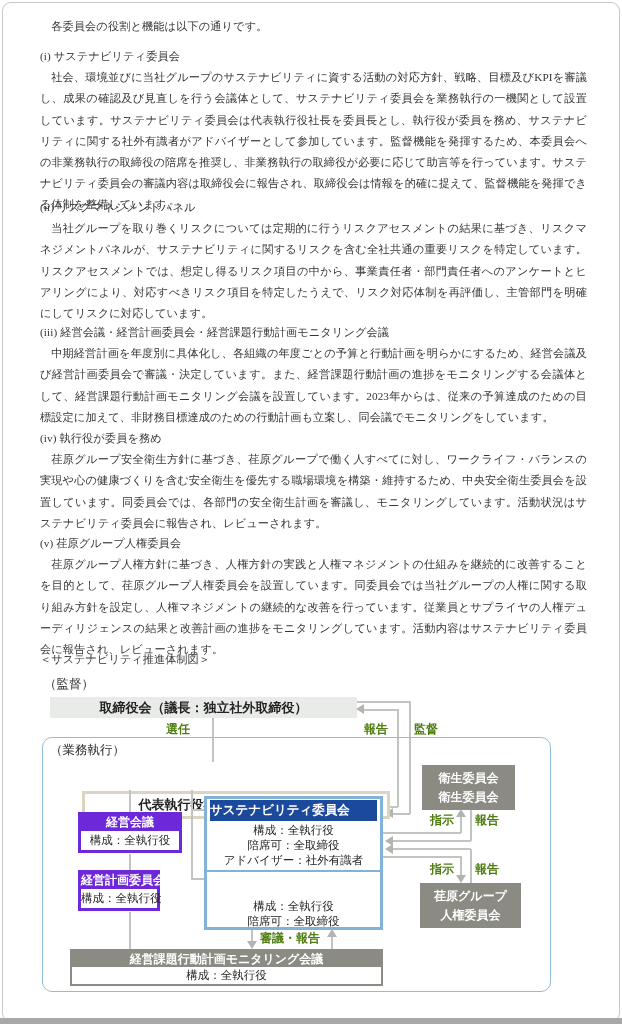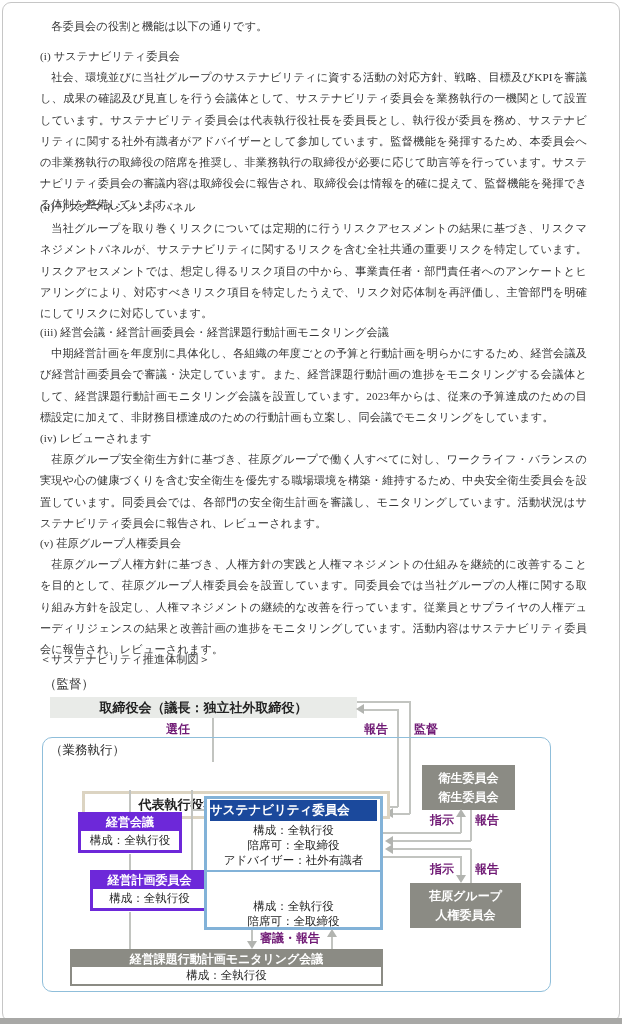--- a/index.html
+++ b/index.html
@@ -10,21 +10,21 @@
 
   
   .txt{position:absolute;left:40px;width:547px;font-size:11.2px;line-height:21.2px;
        text-align:justify;letter-spacing:0.1px;color:#353535;}
   .txt .para{text-indent:1em;}
   .heading{margin:0;}
 
   
   .dg{position:absolute;inset:0;font-family:"Liberation Sans",sans-serif;}
   .abs{position:absolute;box-sizing:border-box;}
-  .small-lbl{font-size:12px;font-weight:600;color:#701a75;white-space:nowrap;}
+  .small-lbl{font-size:12px;font-weight:600;color:#4d7c0f;white-space:nowrap;}
   .line{background:#c2c4c0;}
   .arr-l{width:0;height:0;border-top:5px solid transparent;border-bottom:5px solid transparent;border-right:8px solid #b2b4b0;}
   .arr-u{width:0;height:0;border-left:5px solid transparent;border-right:5px solid transparent;border-bottom:8px solid #b2b4b0;}
   .arr-d{width:0;height:0;border-left:5px solid transparent;border-right:5px solid transparent;border-top:8px solid #b2b4b0;}
 
   .board-box{left:50px;top:697px;width:307px;height:21px;background:#e9ebe8;
              display:flex;align-items:center;justify-content:center;
              font-size:13px;font-weight:700;color:#222;}
   .frame{left:42px;top:737px;width:509px;height:255px;border:1.5px solid #8fbeda;border-radius:10px;}
   .president{left:82px;top:762px;width:308px;height:28px;border:3px solid #dcd4c2;background:#fff;
@@ -65,21 +65,21 @@
     <div class="heading">(ii) リスクマネジメントパネル</div>
     <div class="para">当社グループを取り巻くリスクについては定期的に行うリスクアセスメントの結果に基づき、リスクマネジメントパネルが、サステナビリティに関するリスクを含む全社共通の重要リスクを特定しています。リスクアセスメントでは、想定し得るリスク項目の中から、事業責任者・部門責任者へのアンケートとヒアリングにより、対応すべきリスク項目を特定したうえで、リスク対応体制を再評価し、主管部門を明確にしてリスクに対応しています。</div>
   </div>
 
   <div class="txt" style="top:322px">
     <div class="heading">(iii) 経営会議・経営計画委員会・経営課題行動計画モニタリング会議</div>
     <div class="para">中期経営計画を年度別に具体化し、各組織の年度ごとの予算と行動計画を明らかにするため、経営会議及び経営計画委員会で審議・決定しています。また、経営課題行動計画の進捗をモニタリングする会議体として、経営課題行動計画モニタリング会議を設置しています。2023年からは、従来の予算達成のための目標設定に加えて、非財務目標達成のための行動計画も立案し、同会議でモニタリングをしています。</div>
   </div>
 
   <div class="txt" style="top:428px">
-    <div class="heading">(iv) レビューされます</div>
+    <div class="heading">(iv) 執行役が委員を務め</div>
     <div class="para">荏原グループ安全衛生方針に基づき、荏原グループで働く人すべてに対し、ワークライフ・バランスの実現や心の健康づくりを含む安全衛生を優先する職場環境を構築・維持するため、中央安全衛生委員会を設置しています。同委員会では、各部門の安全衛生計画を審議し、モニタリングしています。活動状況はサステナビリティ委員会に報告され、レビューされます。</div>
   </div>
 
   <div class="txt" style="top:533px">
     <div class="heading">(v) 荏原グループ人権委員会</div>
     <div class="para">荏原グループ人権方針に基づき、人権方針の実践と人権マネジメントの仕組みを継続的に改善することを目的として、荏原グループ人権委員会を設置しています。同委員会では当社グループの人権に関する取り組み方針を設定し、人権マネジメントの継続的な改善を行っています。従業員とサプライヤの人権デューディリジェンスの結果と改善計画の進捗をモニタリングしています。活動内容はサステナビリティ委員会に報告され、レビューされます。</div>
   </div>
 
   <div class="cap">＜サステナビリティ推進体制図＞</div>
 
@@ -113,21 +113,21 @@
     <div class="abs line" style="left:191px;top:790px;width:1.5px;height:90px"></div>
     <div class="abs line" style="left:191px;top:809px;width:13px;height:1.5px"></div>
     <div class="abs line" style="left:191px;top:878px;width:13px;height:1.5px"></div>
 
     <div class="abs gray-grp" style="left:78px;top:812px;width:104px">
       <div class="g-title">経営会議</div>
       <div class="g-body">構成：全執行役</div>
     </div>
     <div class="abs line" style="left:129px;top:854px;width:1.5px;height:16px"></div>
 
-    <div class="abs gray-grp" style="left:90px;top:870px;width:119px">
+    <div class="abs gray-grp" style="left:78px;top:870px;width:82px">
       <div class="g-title">経営計画委員会</div>
       <div class="g-body">構成：全執行役</div>
     </div>
     <div class="abs line" style="left:129px;top:912px;width:1.5px;height:37px"></div>
 
     <div class="abs blue-box">
       <div class="hd" style="top:1px">サステナビリティ委員会</div>
       <div class="row" style="top:24px">構成：全執行役</div>
       <div class="row" style="top:39px">陪席可：全取締役</div>
       <div class="row" style="top:54px">アドバイザー：社外有識者</div>
@@ -154,21 +154,21 @@
     <div class="abs line" style="left:383px;top:856px;width:78px;height:1.5px"></div>
     <div class="abs line" style="left:460px;top:856px;width:1.5px;height:20px"></div>
     <div class="abs arr-d" style="left:456px;top:875px"></div>
     <div class="abs small-lbl" style="left:430px;top:861px">指示</div>
 
     <div class="abs line" style="left:470px;top:849px;width:1.5px;height:34px"></div>
     <div class="abs line" style="left:391px;top:848px;width:80px;height:1.5px"></div>
     <div class="abs arr-l" style="left:385px;top:844px"></div>
     <div class="abs small-lbl" style="left:475px;top:861px">報告</div>
 
-    <div class="abs gray-solid" style="left:410px;top:883px;width:111px;height:45px">
+    <div class="abs gray-solid" style="left:420px;top:883px;width:101px;height:45px">
       <span>荏原グループ</span>
       <span>人権委員会</span>
     </div>
 
     <div class="abs line" style="left:251px;top:930px;width:1.5px;height:12px"></div>
     <div class="abs arr-d" style="left:247px;top:941px"></div>
     <div class="abs line" style="left:331px;top:937px;width:1.5px;height:12px"></div>
     <div class="abs arr-u" style="left:327px;top:929px"></div>
     <div class="abs small-lbl" style="left:260px;top:930px">審議・報告</div>
 

